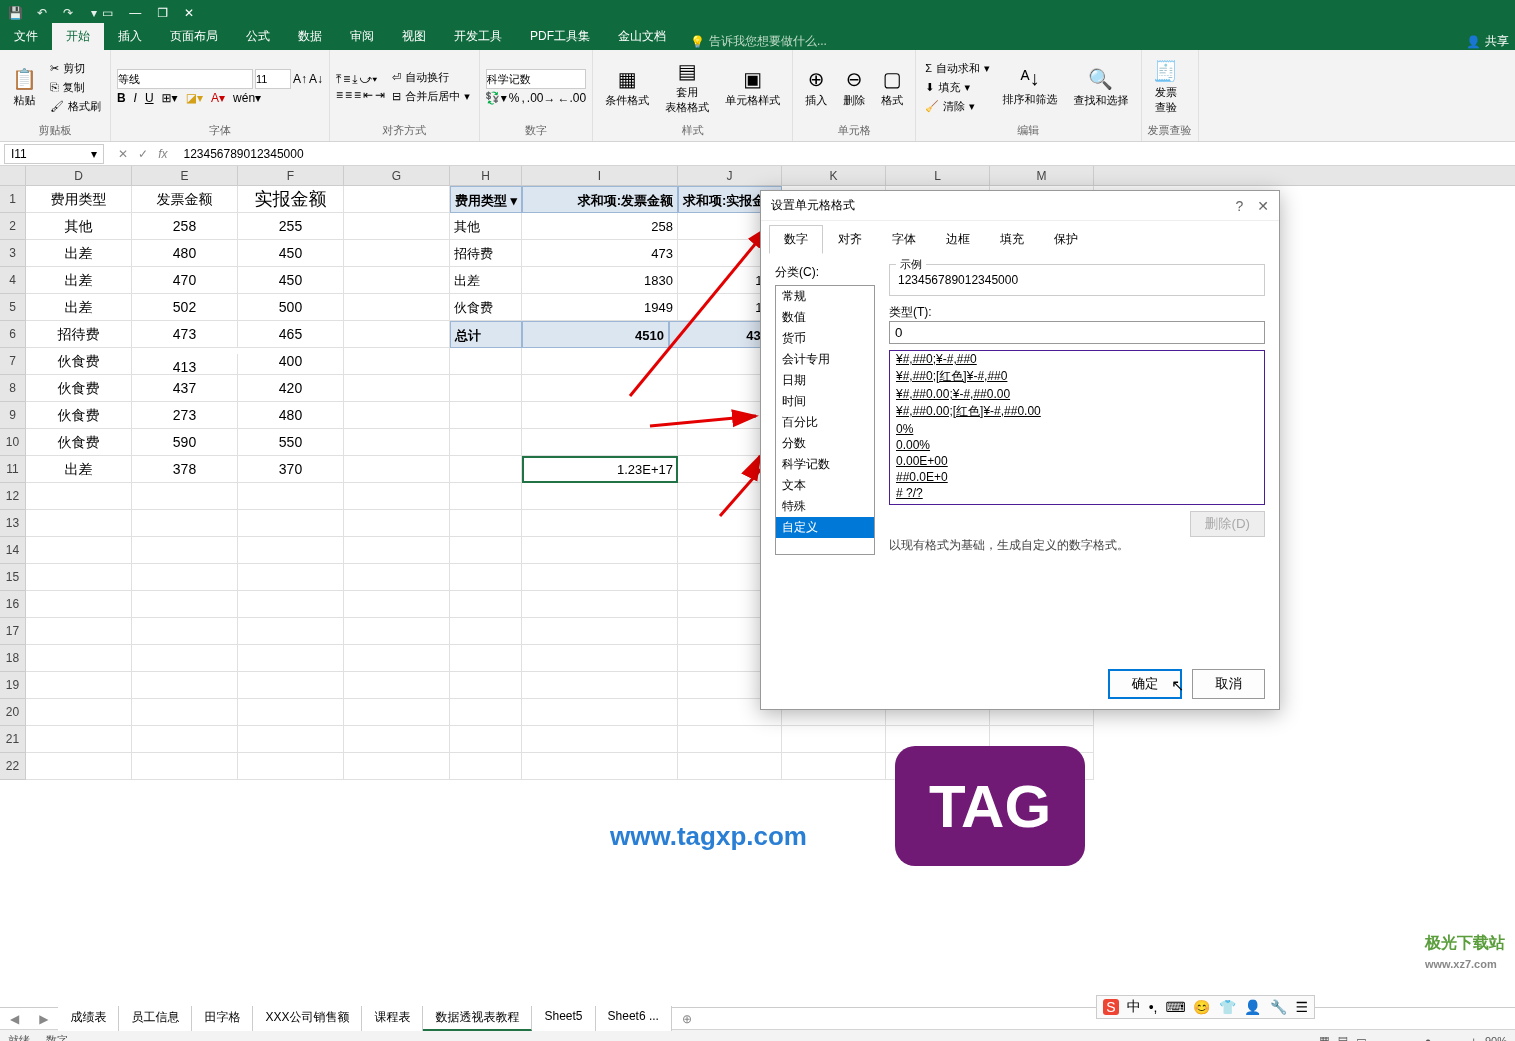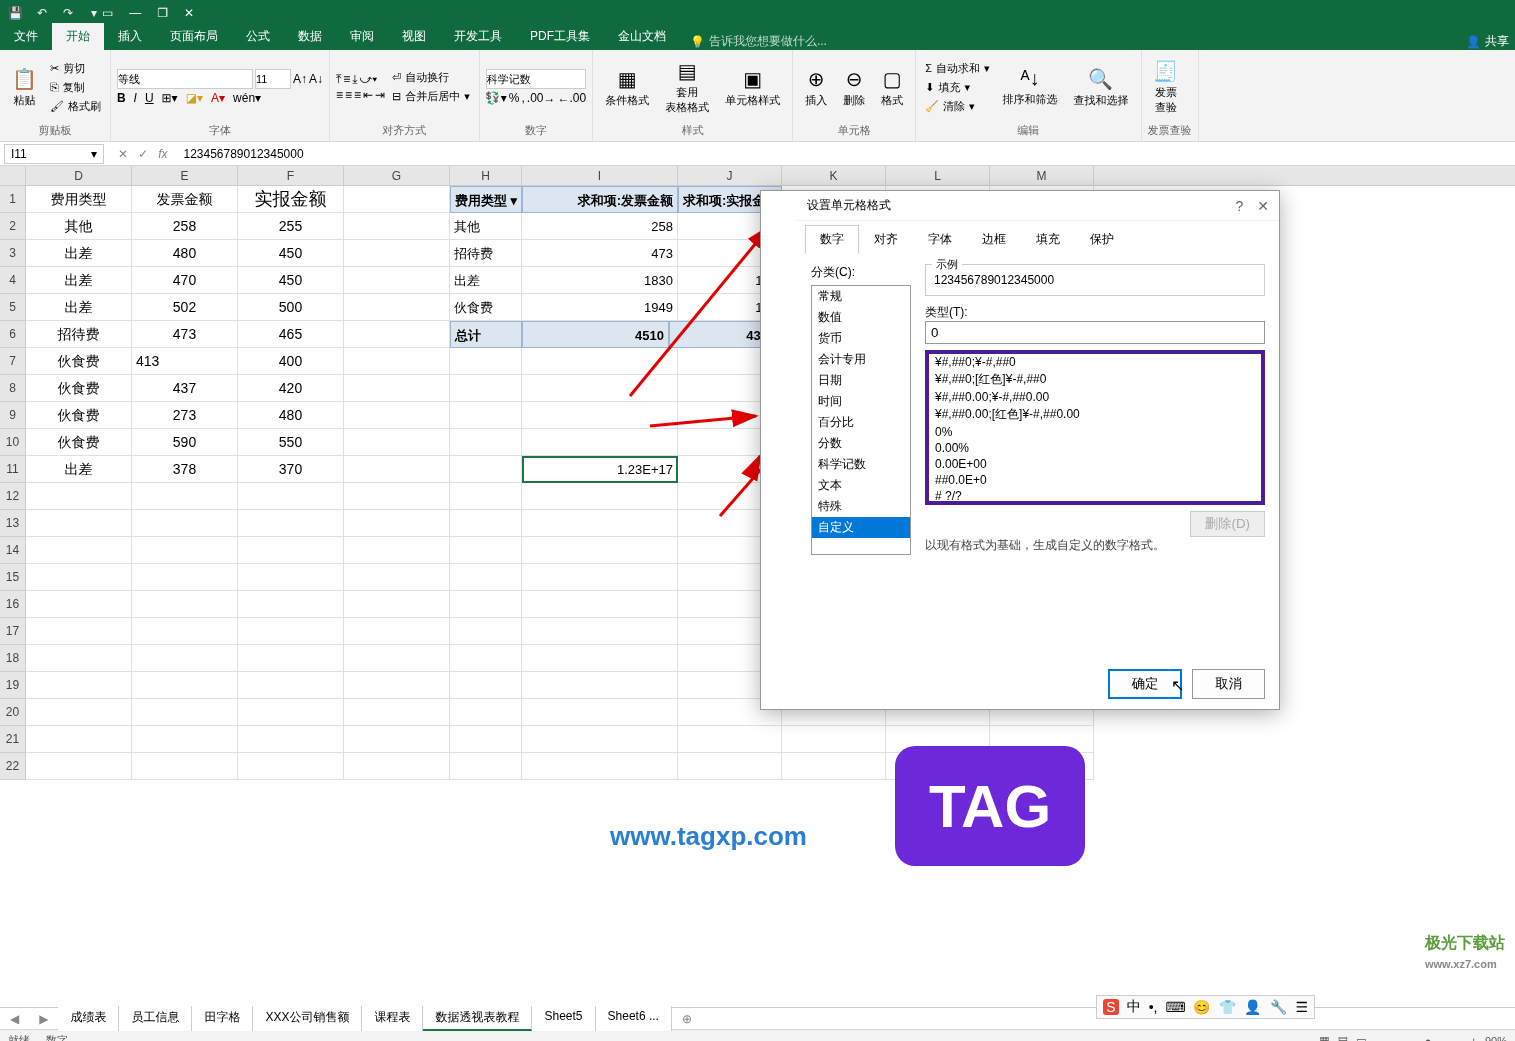--- a/index.html
+++ b/index.html
@@ -51,37 +51,37 @@
 .cell.selected { outline: 2px solid #217346; outline-offset: -2px; }
 
 .sheet-tabs { height: 22px; border-top: 1px solid #ccc; display: flex; align-items: center; background: #fff; font-size: 12px; }
 .sheet-tabs .nav { padding: 0 10px; color: #888; cursor: pointer; }
 .sheet-tab { padding: 3px 12px; border-right: 1px solid #ccc; cursor: pointer; background: #fff; }
 .sheet-tab.active { background: #fff; border-bottom: 2px solid #217346; }
 
 .statusbar { height: 22px; background: #f3f3f3; border-top: 1px solid #d4d4d4; display: flex; align-items: center; padding: 0 8px; font-size: 11px; color: #555; gap: 16px; }
 .statusbar .right { margin-left: auto; display: flex; gap: 8px; align-items: center; }
 
-.dialog { position: absolute; left: 760px; top: 190px; width: 520px; height: 520px; background: #fff; border: 1px solid #999; box-shadow: 0 4px 20px rgba(0,0,0,.3); z-index: 100; display: flex; flex-direction: column; padding-left: 36px; }
+.dialog { position: absolute; left: 760px; top: 190px; width: 520px; height: 520px; background: #fff; border: 1px solid #999; box-shadow: 0 4px 20px rgba(0,0,0,.3); z-index: 100; display: flex; flex-direction: column; }
 .dialog-title { height: 30px; display: flex; align-items: center; padding: 0 10px; border-bottom: 1px solid #eee; font-size: 12px; }
 .dialog-title .dbtns { margin-left: auto; display: flex; gap: 14px; font-size: 14px; cursor: pointer; color: #666; }
 .dialog-tabs { display: flex; padding: 4px 8px 0; gap: 0; }
 .dtab { padding: 5px 14px; border: 1px solid transparent; cursor: pointer; font-size: 12px; }
 .dtab.active { border: 1px solid #ccc; border-bottom: 1px solid #fff; background: #fff; }
 .dialog-body { flex: 1; padding: 10px 14px; display: flex; gap: 14px; font-size: 12px; }
 .cat-list { width: 100px; }
 .cat-list label { display: block; margin-bottom: 4px; }
 .cat-list .listbox { border: 1px solid #999; height: 270px; overflow: auto; }
 .cat-list .item { padding: 2px 6px; cursor: pointer; }
 .cat-list .item.sel { background: #0078d7; color: #fff; }
 .fmt-panel { flex: 1; }
 .fmt-panel .sample-box { border: 1px solid #ccc; padding: 8px; margin-bottom: 8px; position: relative; }
 .fmt-panel .sample-box .lbl { position: absolute; top: -8px; left: 6px; background: #fff; padding: 0 4px; font-size: 11px; }
 .fmt-panel input[type=text] { width: 100%; border: 1px solid #999; padding: 3px 5px; margin-bottom: 6px; }
-.fmt-list { border: 4px solid #4c1d95; height: 155px; overflow-y: scroll; }
+.fmt-list { border: 1px solid #4c1d95; height: 155px; overflow-y: scroll; text-decoration: underline; }
 .fmt-list .fi { padding: 1px 6px; cursor: pointer; font-size: 12px; }
 .dialog-footer { padding: 10px 14px; display: flex; justify-content: flex-end; gap: 10px; }
 .dialog-footer button { padding: 4px 22px; border: 1px solid #999; background: #fdfdfd; cursor: pointer; }
 .dialog-footer button.primary { border: 2px solid #0078d7; }
 .del-btn { float: right; padding: 3px 14px; margin-top: 6px; background: #eee; border: 1px solid #ccc; color: #aaa; }
 .hint { clear: both; margin-top: 14px; color: #444; }
 
 .arrow { position: absolute; z-index: 90; pointer-events: none; }
 .watermark { position: absolute; z-index: 80; font-weight: bold; }
 
@@ -381,21 +381,21 @@
           <div class="cell" style="width: 106px;"></div>
           <div class="cell pivot-total" style="width: 72px;">总计</div>
           <div class="cell pivot-total right" style="width: 147px;">4510</div>
           <div class="cell pivot-total right" style="width: 104px;">434</div>
           <div class="cell" style="width: 104px;"></div>
           <div class="cell" style="width: 104px;"></div>
           <div class="cell" style="width: 104px;"></div>
         </div>
         <div class="row">
           <div class="cell" style="width: 106px; text-align: center; font-size: 14px;">伙食费</div>
-          <div class="cell" style="width: 106px; text-align: left; font-size: 14px;">413</div>
+          <div class="cell" style="width: 106px; text-align: center; font-size: 14px; margin-top: 6px;">413</div>
           <div class="cell" style="width: 106px; text-align: center; font-size: 14px;">400</div>
           <div class="cell" style="width: 106px;"></div>
           <div class="cell" style="width: 72px;"></div>
           <div class="cell" style="width: 156px;"></div>
           <div class="cell" style="width: 104px;"></div>
           <div class="cell" style="width: 104px;"></div>
           <div class="cell" style="width: 104px;"></div>
           <div class="cell" style="width: 104px;"></div>
         </div>
         <div class="row">
@@ -587,21 +587,21 @@
           <path d="M0,0 L9,3 L0,6 Z" fill="#e40000"></path>
         </marker>
       </defs>
     <line x1="630" y1="230" x2="770" y2="60" stroke="#e40000" stroke-width="3" marker-end="url(#ah)"></line>
     <line x1="650" y1="260" x2="756" y2="250" stroke="#e40000" stroke-width="3" marker-end="url(#ah)"></line>
     <line x1="720" y1="350" x2="860" y2="190" stroke="#e40000" stroke-width="3" marker-end="url(#ah)"></line>
     <line x1="750" y1="310" x2="760" y2="290" stroke="#e40000" stroke-width="3" marker-end="url(#ah)"></line>
   </svg>
 
   <div class="watermark" style="left:610px;top:655px;font-size:26px;color:#2a7fd4">www.tagxp.com</div>
-  <div class="watermark" style="left:895px;top:580px;width:190px;height:120px;background:#6d28d9;border-radius:20px;color:#fff;font-size:60px;display:flex;align-items:center;justify-content:center">TAG</div>
+  <div class="watermark" style="left:895px;top:580px;width:190px;height:120px;background:#701a75;border-radius:20px;color:#fff;font-size:60px;display:flex;align-items:center;justify-content:center">TAG</div>
   <div class="watermark" style="right:10px;bottom:35px;font-size:16px;color:#5a9e3c">
     <span>极光下载站</span><br><span style="color:#888;font-size:11px">www.xz7.com</span>
   </div>
 </div>
 
 <div class="dialog">
   <div class="dialog-title">
     <span>设置单元格格式</span>
     <div class="dbtns">
         <span>?</span>

